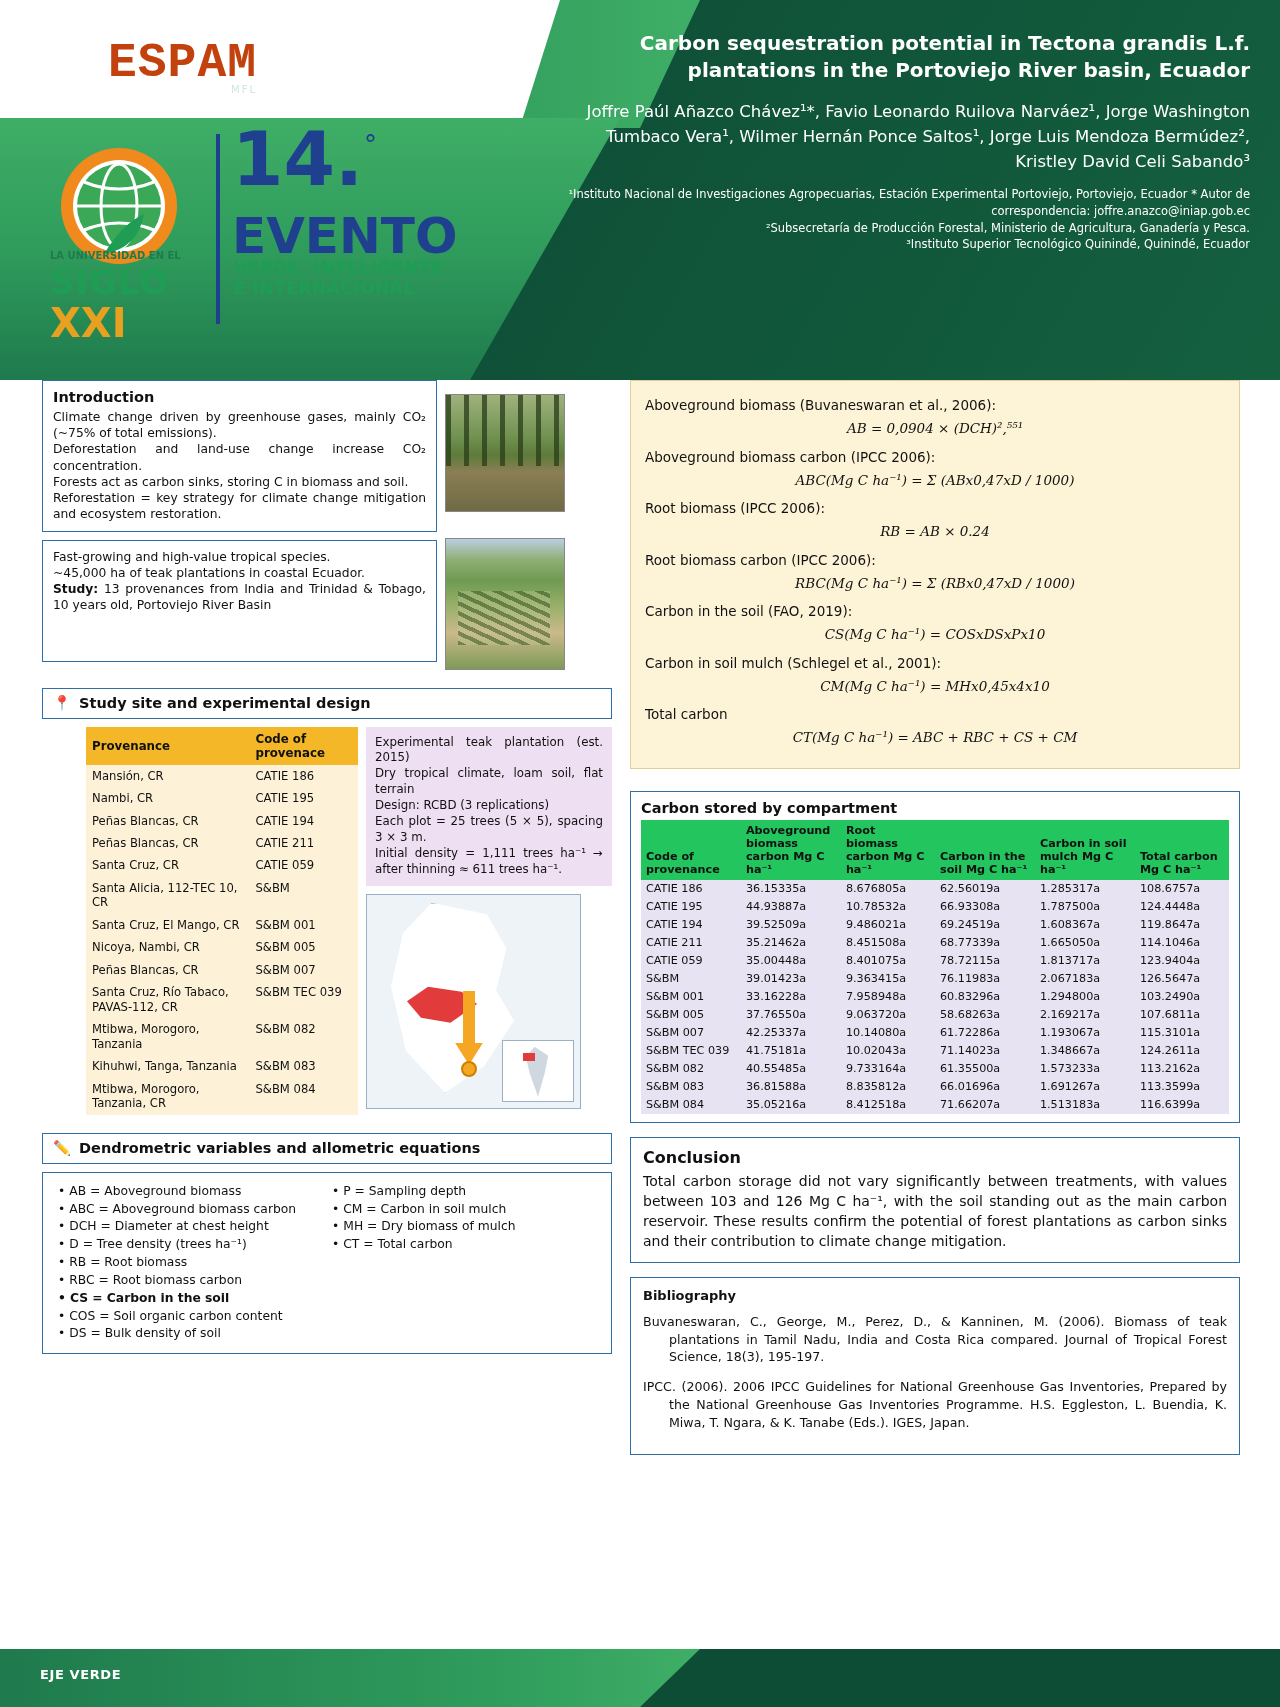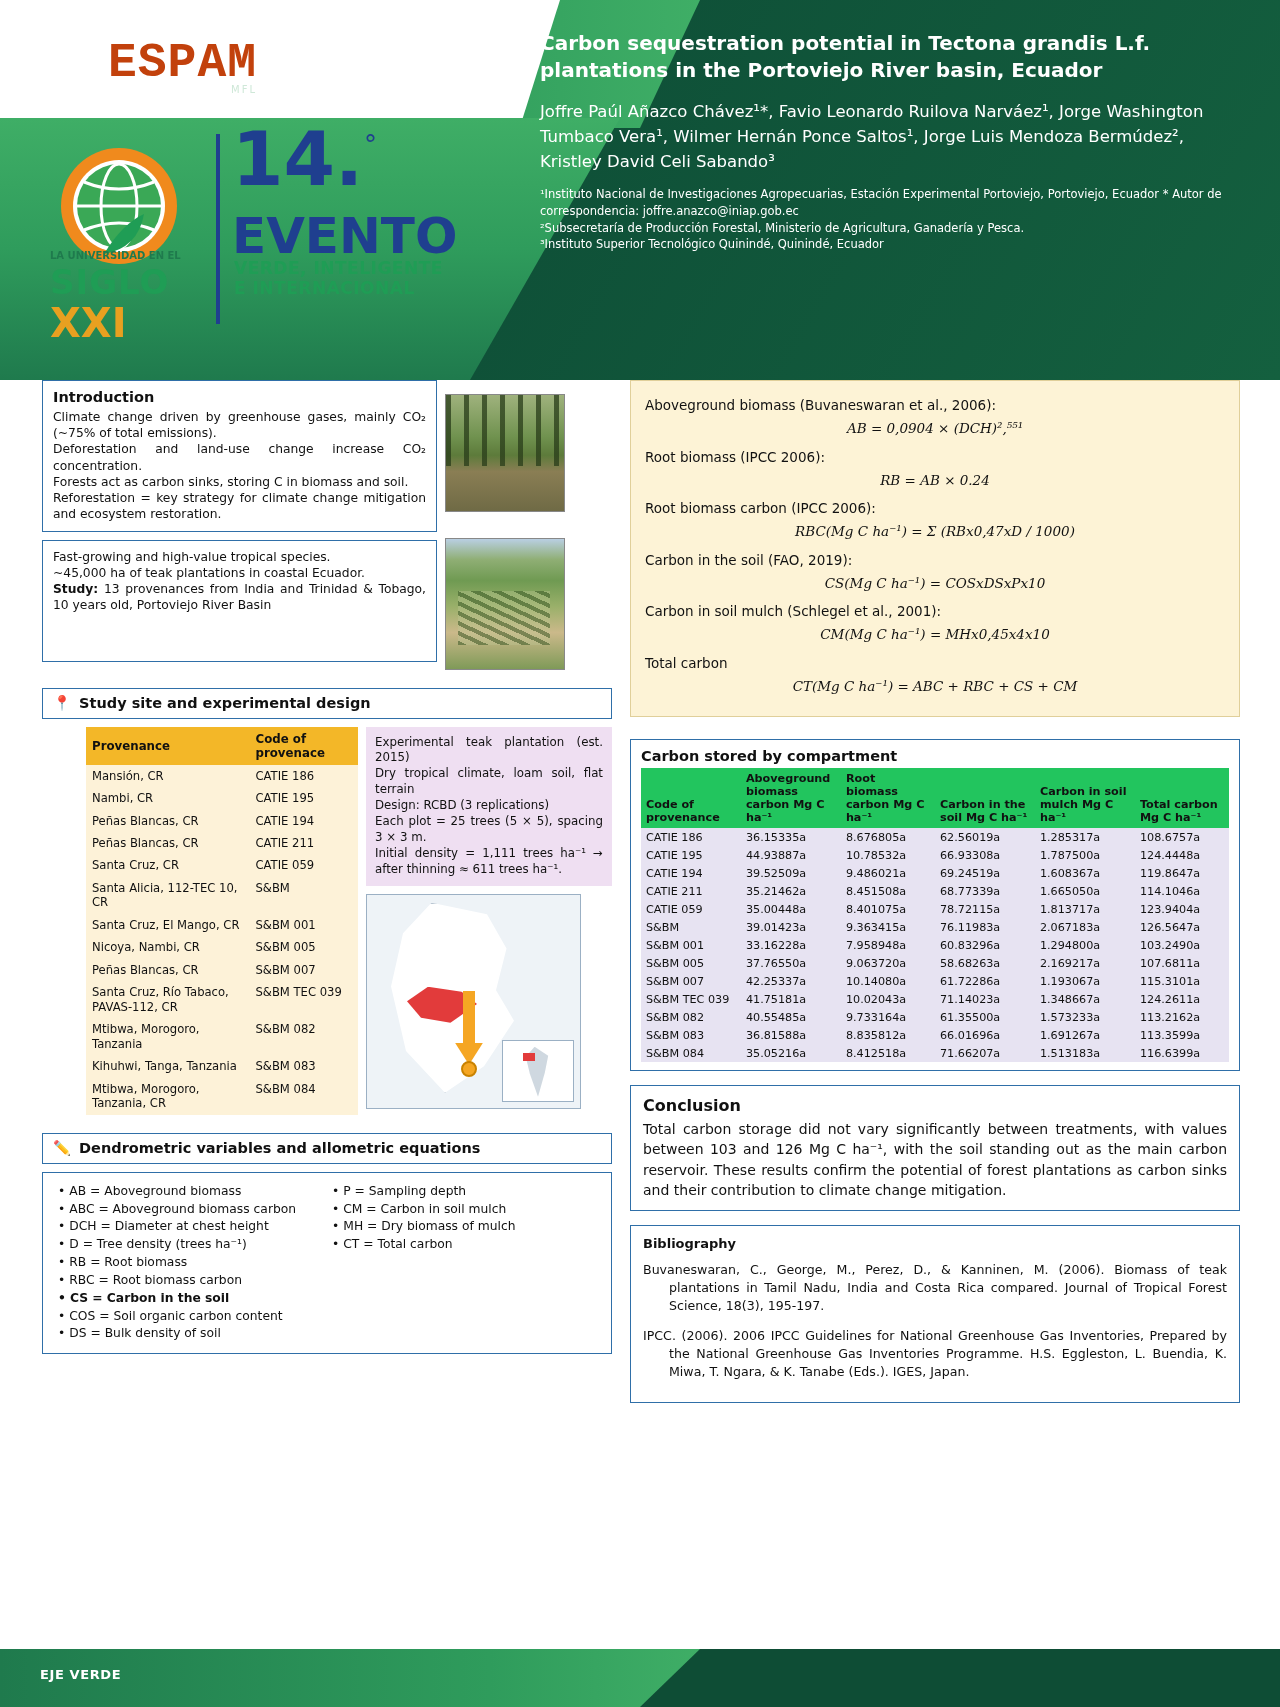--- a/index.html
+++ b/index.html
@@ -83,21 +83,21 @@
   .ev-evento {
     position:absolute; left:188px; top:84px; font-size:50px; font-weight:bold; color:#1f3f8f;
     line-height:.9;
     margin-top:12px;
   }
   .ev-tag {
     position:absolute; left:190px; top:140px; font-size:17px; font-weight:bold; color:#1f9d55;
     line-height:1.2; letter-spacing:.5px;
   }
 
-  .hdr-text { position:absolute; left:540px; top:30px; width:710px; z-index:7; text-align:left; color:#fff; }
+  .hdr-text { position:absolute; left:540px; top:30px; width:710px; z-index:7; text-align:right; color:#fff; }
   .poster-title {
     font-size:20px; font-weight:bold; line-height:1.35; margin-bottom:16px;
   }
   .authors { font-size:16.5px; line-height:1.5; }
   .affil { font-size:11.5px; line-height:1.45; margin-top:12px; }
 
   
   .content { position:absolute; left:0; top:380px; width:1280px; height:1260px; }
   .col-left { position:absolute; left:42px; top:0; width:570px; }
   .col-right { position:absolute; left:630px; top:0; width:610px; }
@@ -443,20 +443,24 @@
   </div>
 
   <div class="col-right">
 
     <div class="eq-box">
       <div>
         <div class="eq-lab">Aboveground biomass (Buvaneswaran et al., 2006):</div>
         <div class="eq">AB = 0,0904 × (DCH)²,⁵⁵¹</div>
       </div>
       <div>
+        <div class="eq-lab">Aboveground biomass carbon (IPCC 2006):</div>
+        <div class="eq">ABC(Mg C ha⁻¹) = Σ (ABx0,47xD / 1000)</div>
+      </div>
+      <div>
         <div class="eq-lab">Root biomass (IPCC 2006):</div>
         <div class="eq">RB = AB × 0.24</div>
       </div>
       <div>
         <div class="eq-lab">Root biomass carbon (IPCC 2006):</div>
         <div class="eq">RBC(Mg C ha⁻¹) = Σ (RBx0,47xD / 1000)</div>
       </div>
       <div>
         <div class="eq-lab">Carbon in the soil (FAO, 2019):</div>
         <div class="eq">CS(Mg C ha⁻¹) = COSxDSxPx10</div>

